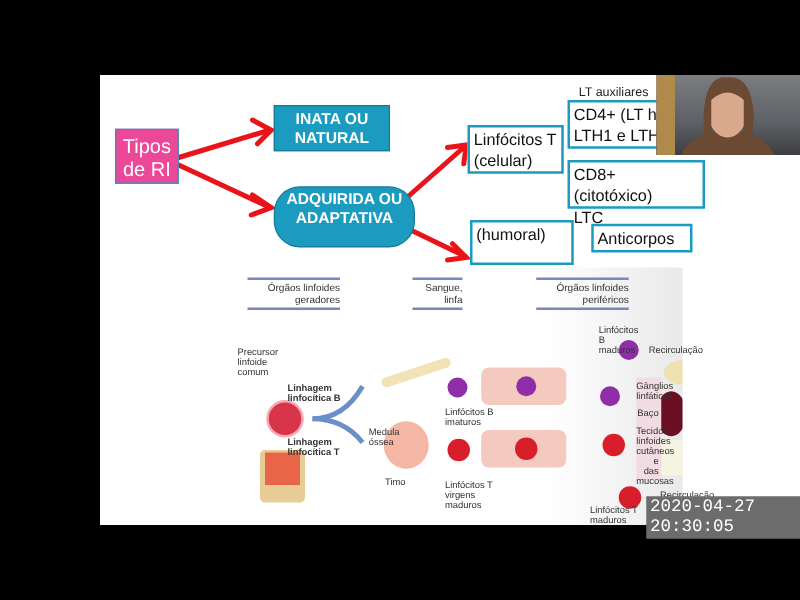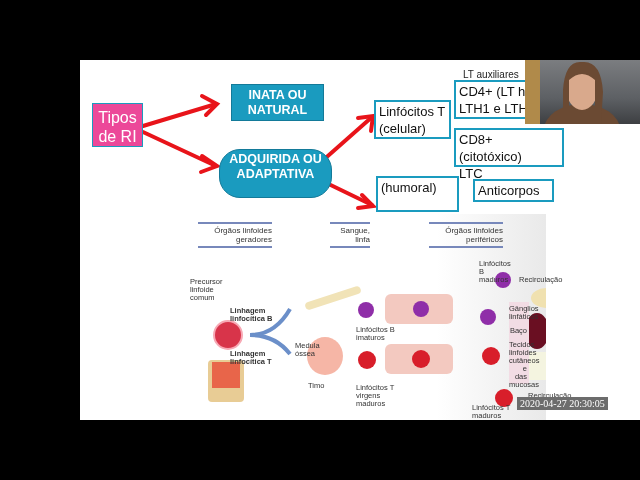--- a/index.html
+++ b/index.html
@@ -9,41 +9,41 @@
   .blue-box { background:#ec4899; border:1px solid #1a9bbf; color:#fff; font-size:16px; line-height:19px; text-align:center; padding-top:4px; }
   .teal-box { background:#1a9bbf; border:1px solid #137a99; color:#fff; font-weight:bold; font-size:12.5px; line-height:15px; text-align:center; }
   .out-box { background:#fff; border:2px solid #1a9bbf; color:#111; font-size:13px; line-height:17px; padding:1px 3px; }
   .small { font-size:10px; color:#222; position:absolute; }
   .fig { position:absolute; left:100px; top:154px; width:366px; height:206px; background:linear-gradient(90deg,#fff 0%,#fff 70%,#e9e9e9 100%); }
   .figlabel { position:absolute; font-size:7.5px; color:#333; line-height:8px; }
   .hdr { position:absolute; font-size:8px; color:#333; text-align:right; line-height:9px; border-top:2px solid #7788bb; border-bottom:2px solid #7788bb; padding:2px 0; }
   .pinkpanel { position:absolute; left:329px; top:88px; width:20px; height:82px; background:#f2dce4; }
   .pinkpanel div { font-size:7.5px; color:#333; text-align:right; line-height:8px; padding-right:2px; }
   .webcam { position:absolute; left:525px; top:60px; width:115px; height:64px; background:linear-gradient(180deg,#7b7d80 0%,#5d6064 60%,#3d3f42 100%); overflow:hidden; }
-  .timestamp { position:absolute; left:517px; top:397px; background:#6c6c6c; color:#fff; font-family:Liberation Serif, serif; font-size:10px; padding:1px 3px; }
+  .timestamp { position:absolute; left:517px; top:397px; background:#6c6c6c; color:#fff; font-family:Liberation Mono, monospace; font-size:14px; padding:1px 3px; }
 </style>
 </head>
 <body>
 
 <div class="slide">
   <svg width="560" height="360" style="position:absolute;left:0;top:0">
     <g stroke="#e8141a" stroke-width="4" fill="none" stroke-linecap="round">
       <line x1="63" y1="66" x2="136" y2="44"></line>
       <polyline points="122,36 137,44 126,55"></polyline>
       <line x1="63" y1="72" x2="136" y2="106"></line>
       <polyline points="122,96 137,106 121,112"></polyline>
       <line x1="232" y1="110" x2="292" y2="57"></line>
       <polyline points="278,58 293,56 291,71"></polyline>
       <line x1="232" y1="116" x2="292" y2="145"></line>
       <polyline points="282,135 293,146 278,148"></polyline>
     </g>
   </svg>
 
   <div class="box blue-box" style="left:12px;top:43px;width:51px;height:44px;">Tipos de RI</div>
-  <div class="box teal-box" style="left:151px;top:24px;width:93px;height:37px;padding-top:3px;">INATA OU NATURAL</div>
+  <div class="box teal-box" style="left:139px;top:24px;width:93px;height:37px;padding-top:3px;">INATA OU NATURAL</div>
   <div class="box teal-box" style="left:139px;top:89px;width:113px;height:49px;padding-top:2px;border-radius:21px;">ADQUIRIDA OU ADAPTATIVA</div>
 
   <div class="box out-box" style="left:294px;top:40px;width:77px;height:39px;">
     <div>Linfócitos T</div>
     <div>(celular)</div>
   </div>
   <div class="box out-box" style="left:296px;top:116px;width:83px;height:36px;">
     <div>(humoral)</div>
   </div>
 

